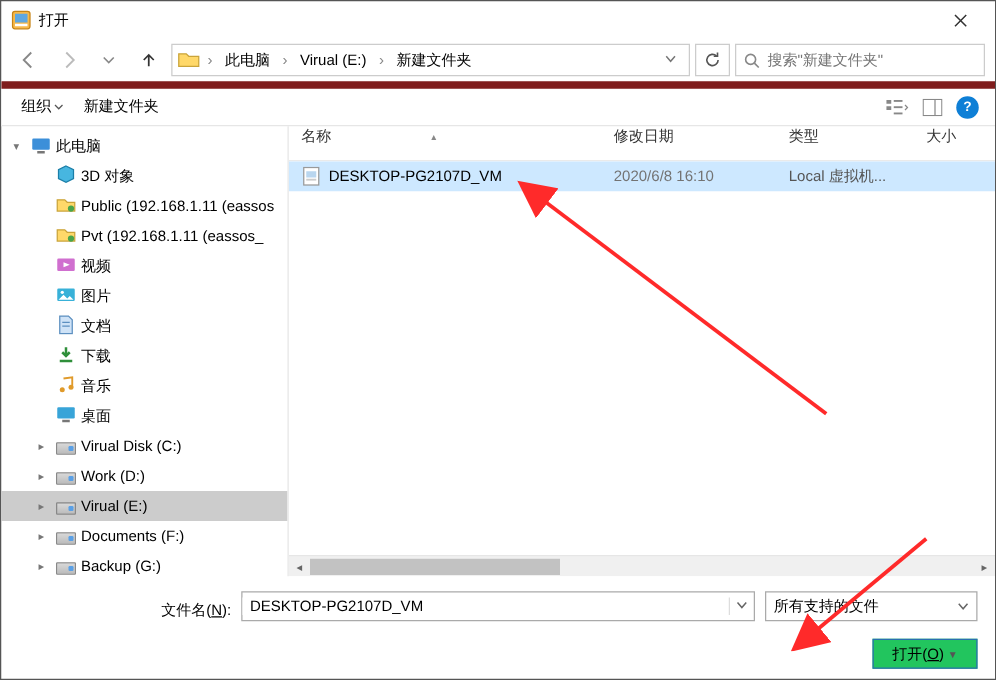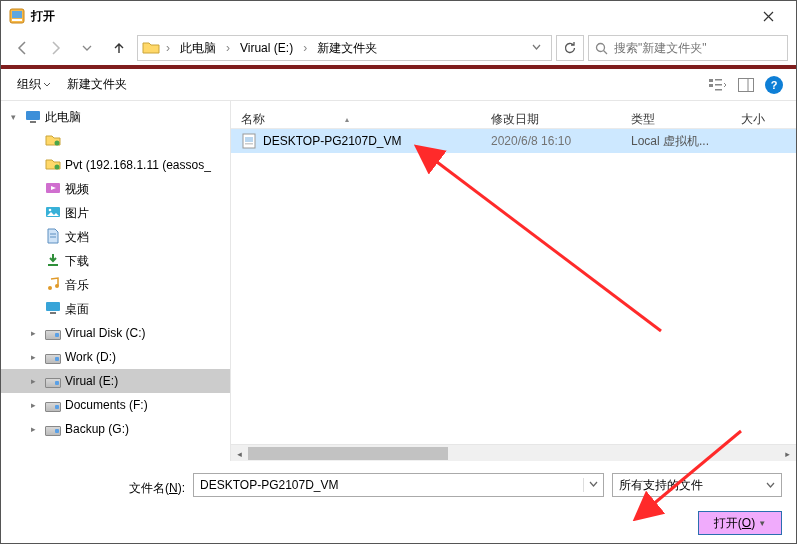--- a/index.html
+++ b/index.html
@@ -1,55 +1,55 @@
 <!DOCTYPE html>
 <html><head>
 <meta charset="utf-8">
 <style>
 * { margin: 0; padding: 0; box-sizing: border-box; font-family: "Microsoft YaHei", "Segoe UI", sans-serif; font-size: 12px; }
 body { width: 797px; height: 544px; background: #fff; border: 1px solid #555; overflow: hidden; position: relative; }
 
 
-.titlebar { height: 30px; display: flex; align-items: center; padding: 0 8px; font-weight: bold; }
+.titlebar { height: 30px; display: flex; align-items: center; padding: 0 8px; }
 .titlebar .tb-icon { width: 16px; height: 16px; margin-right: 6px; }
 .titlebar .title { flex: 1; }
 .titlebar .close { width: 40px; height: 30px; display: flex; align-items: center; justify-content: center; cursor: pointer; }
 
 
 .navrow { height: 34px; display: flex; align-items: center; padding: 0 8px; gap: 4px; }
 .navbtn { width: 28px; height: 28px; display: flex; align-items: center; justify-content: center; color: #777; }
 .navbtn.enabled { color: #333; }
 .addrbar { flex: 1; height: 26px; border: 1px solid #ccc; display: flex; align-items: center; padding: 0 4px; gap: 4px; min-width: 0; }
 .addrbar .folder-icon { width: 18px; height: 18px; }
 .crumb { padding: 2px 4px; white-space: nowrap; }
 .crumb-sep { color: #888; padding: 0 2px; }
 .addr-filler { flex: 1; }
 .addr-drop { color: #888; padding: 0 6px; }
 .refresh { width: 28px; height: 26px; border: 1px solid #ccc; display: flex; align-items: center; justify-content: center; }
 .searchbox { width: 200px; height: 26px; border: 1px solid #ccc; display: flex; align-items: center; padding: 0 6px; color: #888; gap: 6px; }
 .searchbox input { border: none; outline: none; flex: 1; font-size: 12px; }
 
 
-.toolbar { height: 36px; border-top: 4px solid #7f1d1d; border-bottom: 1px solid #e6e6e6; background: #fff; display: flex; align-items: center; padding: 0 10px; gap: 4px; }
+.toolbar { height: 36px; border-top: 6px solid #7f1d1d; border-bottom: 1px solid #e6e6e6; background: #fff; display: flex; align-items: center; padding: 0 10px; gap: 4px; }
 .tbtn { padding: 4px 6px; display: flex; align-items: center; gap: 2px; }
 .tool-spacer { flex: 1; }
 .toolicon { width: 24px; height: 24px; display: flex; align-items: center; justify-content: center; color: #555; }
 .helpq { width: 18px; height: 18px; border-radius: 50%; background: #0e7fd6; color: #fff; display: flex; align-items: center; justify-content: center; font-size: 11px; font-weight: bold; }
 
 
 .body { display: flex; height: 360px; }
 .sidebar { width: 230px; overflow-y: scroll; overflow-x: hidden; border-right: 1px solid #e6e6e6; padding-top: 4px; }
 .tree-item { display: flex; align-items: center; height: 24px; padding-left: 10px; gap: 4px; white-space: nowrap; cursor: default; }
 .tree-item.child { padding-left: 30px; }
 .tree-item.selected { background: #ccc; }
 .tree-caret { width: 10px; color: #777; font-size: 9px; }
 .tree-icon { width: 16px; height: 16px; flex: none; }
 
 .filearea { flex: 1; display: flex; flex-direction: column; overflow: hidden; }
-.columns { display: flex; height: 28px; border-bottom: 1px solid #eaeaea; align-items: flex-end; color: #333; }
+.columns { display: flex; height: 28px; border-bottom: 1px solid #eaeaea; align-items: flex-start; color: #333; }
 .col { padding: 0 10px; }
 .col-name { width: 250px; display: flex; align-items: center; gap: 80px; }
 .col-date { width: 140px; }
 .col-type { width: 110px; }
 .col-size { flex: 1; }
 .sort-caret { font-size: 8px; color: #888; }
 
 .filelist { flex: 1; overflow: auto; position: relative; }
 .file-row { display: flex; height: 24px; align-items: center; }
 .file-row.selected { background: #cde8ff; }
@@ -69,21 +69,21 @@
 .bottom { padding: 12px 14px 14px 14px; }
 .fn-row { display: flex; align-items: flex-end; gap: 8px; margin-bottom: 14px; }
 .fn-label { width: 170px; text-align: right; }
 .fn-label u { text-decoration: underline; }
 .fn-input { flex: 1; height: 24px; border: 1px solid #aaa; display: flex; align-items: center; }
 .fn-input input { flex: 1; border: none; outline: none; padding: 0 6px; font-size: 12px; }
 .fn-drop { width: 20px; text-align: center; color: #666; border-left: 1px solid #ddd; }
 .ftype { width: 170px; height: 24px; border: 1px solid #aaa; display: flex; align-items: center; padding: 0 6px; justify-content: space-between; }
 
 .btn-row { display: flex; justify-content: flex-end; gap: 8px; }
-.btn { width: 84px; height: 24px; border: 1px solid #aaa; background: #f0abfc; display: flex; align-items: center; justify-content: center; cursor: pointer; }
+.btn { width: 84px; height: 24px; border: 1px solid #aaa; background: #22c55e; display: flex; align-items: center; justify-content: center; cursor: pointer; }
 .btn.primary { border: 1px solid #2a6fb0; }
 .btn u { text-decoration: underline; }
 .btn .dd { font-size: 8px; margin-left: 3px; color: #555; }
 
 
 .ico-disc { width: 16px; height: 10px; background: linear-gradient(#d8d8d8,#bcbcbc); border: 1px solid #888; border-radius: 1px; position: relative; margin-top: 3px; }
 .ico-disc::after { content: ""; position: absolute; right: 1px; top: 2px; width: 4px; height: 4px; background: #5aa0e6; border-radius: 1px; }
 
 
 .sidebar::-webkit-scrollbar { width: 17px; }
@@ -204,23 +204,31 @@
       <svg class="tree-icon" viewBox="0 0 16 16">
           <rect x="1" y="2" width="14" height="9" fill="#3c8fd9" rx="1"></rect>
           <rect x="5" y="12" width="6" height="2" fill="#777"></rect>
         </svg>
       <span>此电脑</span>
     </div>
     <div id="tree-children">
         <div class="tree-item child">
           <span class="tree-caret"></span>
           <span><svg class="tree-icon" viewBox="0 0 16 16">
+              <path d="M8 1l6 3v7l-6 3-6-3V4z" fill="#47b6e0" stroke="#1b7fa8"></path>
+            </svg></span>
+          <span>3D 对象</span>
+        </div>
+        <div class="tree-item child">
+          <span class="tree-caret"></span>
+          <span><svg class="tree-icon" viewBox="0 0 16 16">
               <path d="M1 4h6l2 2h6v7H1z" fill="#ffd869" stroke="#caa43a"></path>
               <circle cx="12" cy="11" r="2.5" fill="#4aa54a"></circle>
             </svg></span>
+          <span>Public (192.168.1.11 (eassos</span>
         </div>
         <div class="tree-item child">
           <span class="tree-caret"></span>
           <span><svg class="tree-icon" viewBox="0 0 16 16">
               <path d="M1 4h6l2 2h6v7H1z" fill="#ffd869" stroke="#caa43a"></path>
               <circle cx="12" cy="11" r="2.5" fill="#4aa54a"></circle>
             </svg></span>
           <span>Pvt (192.168.1.11 (eassos_</span>
         </div>
         <div class="tree-item child">

